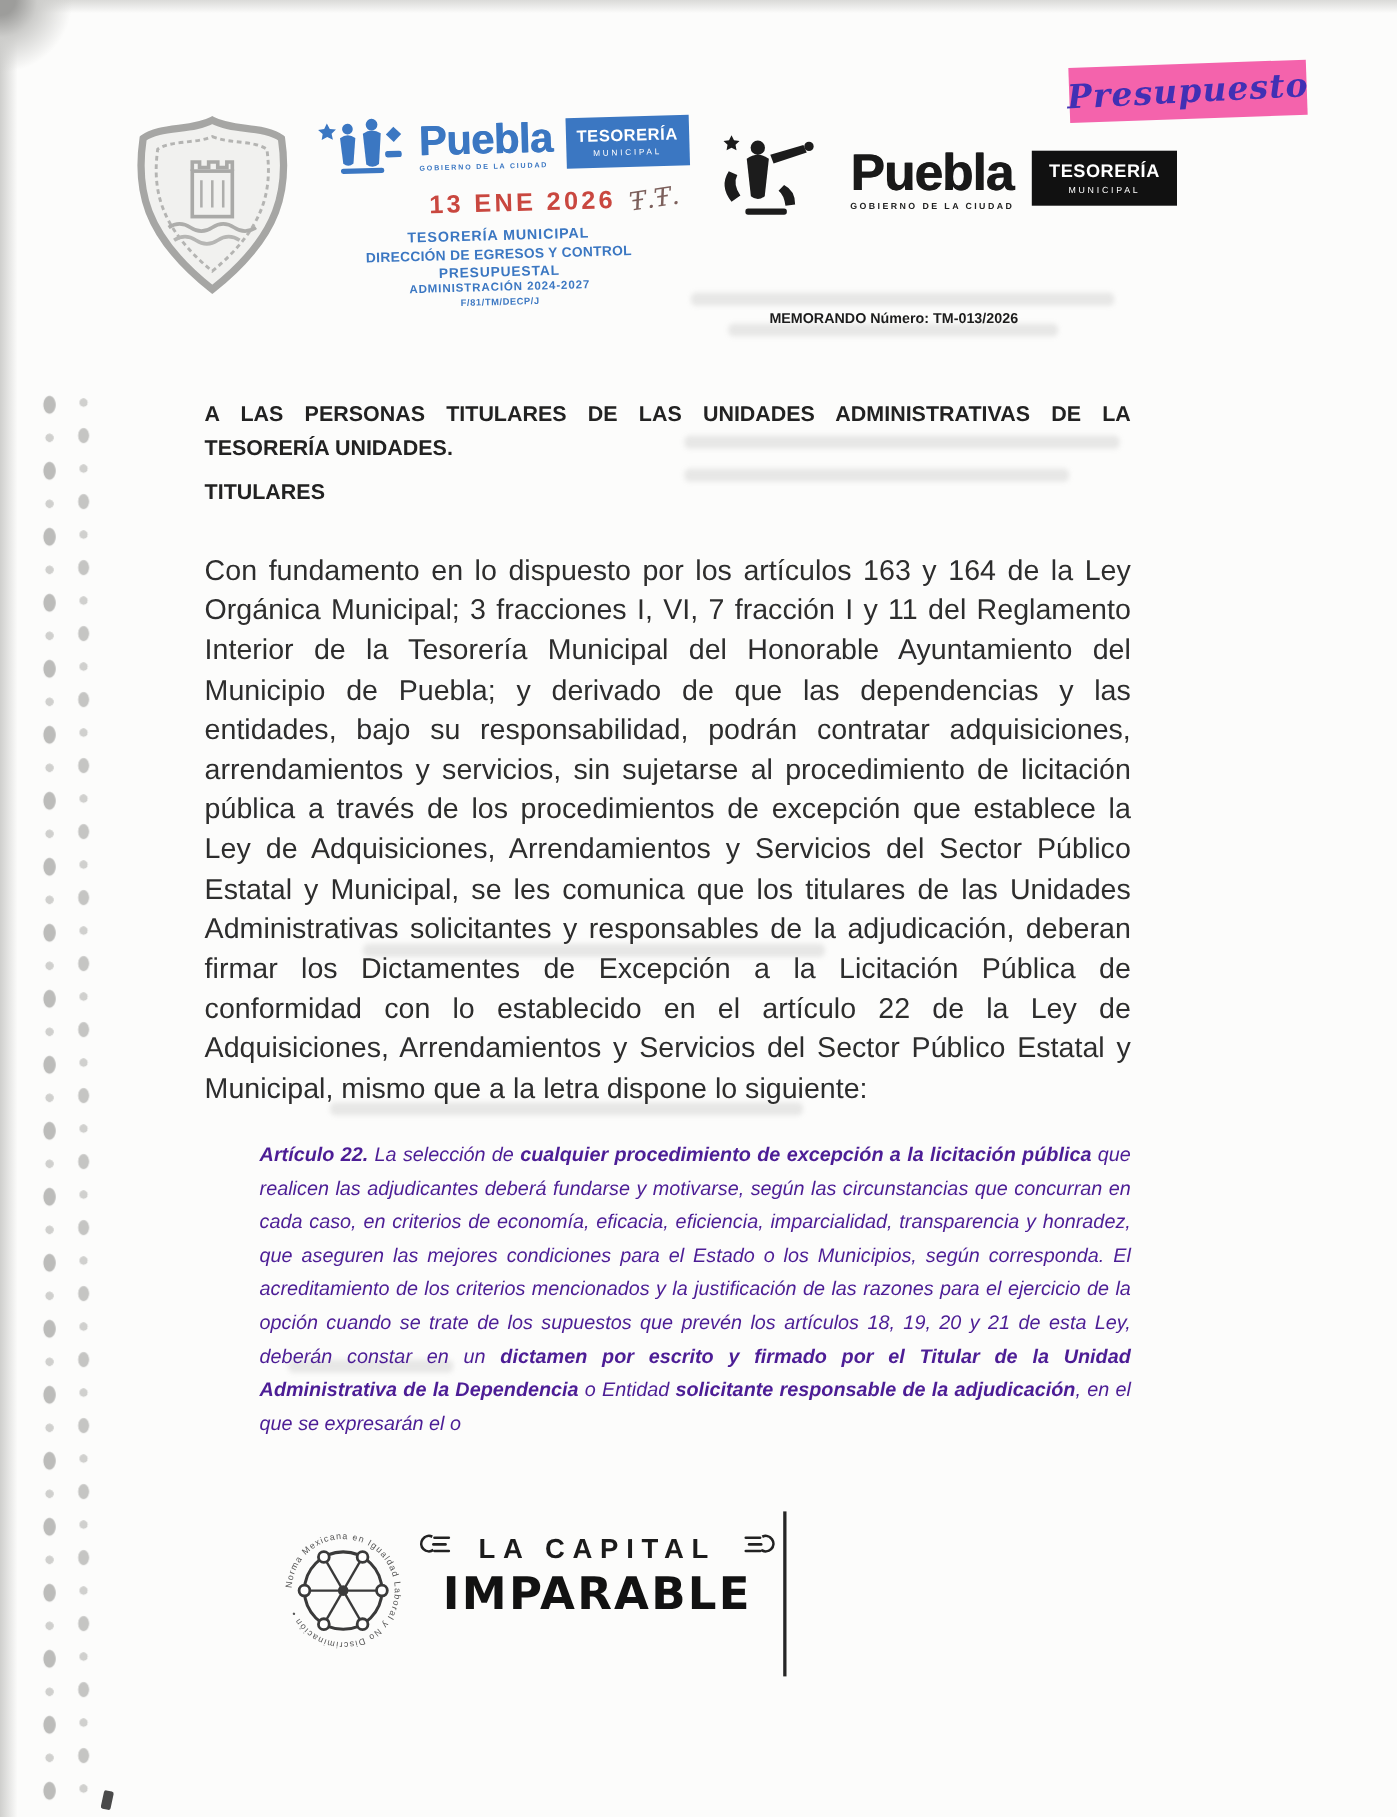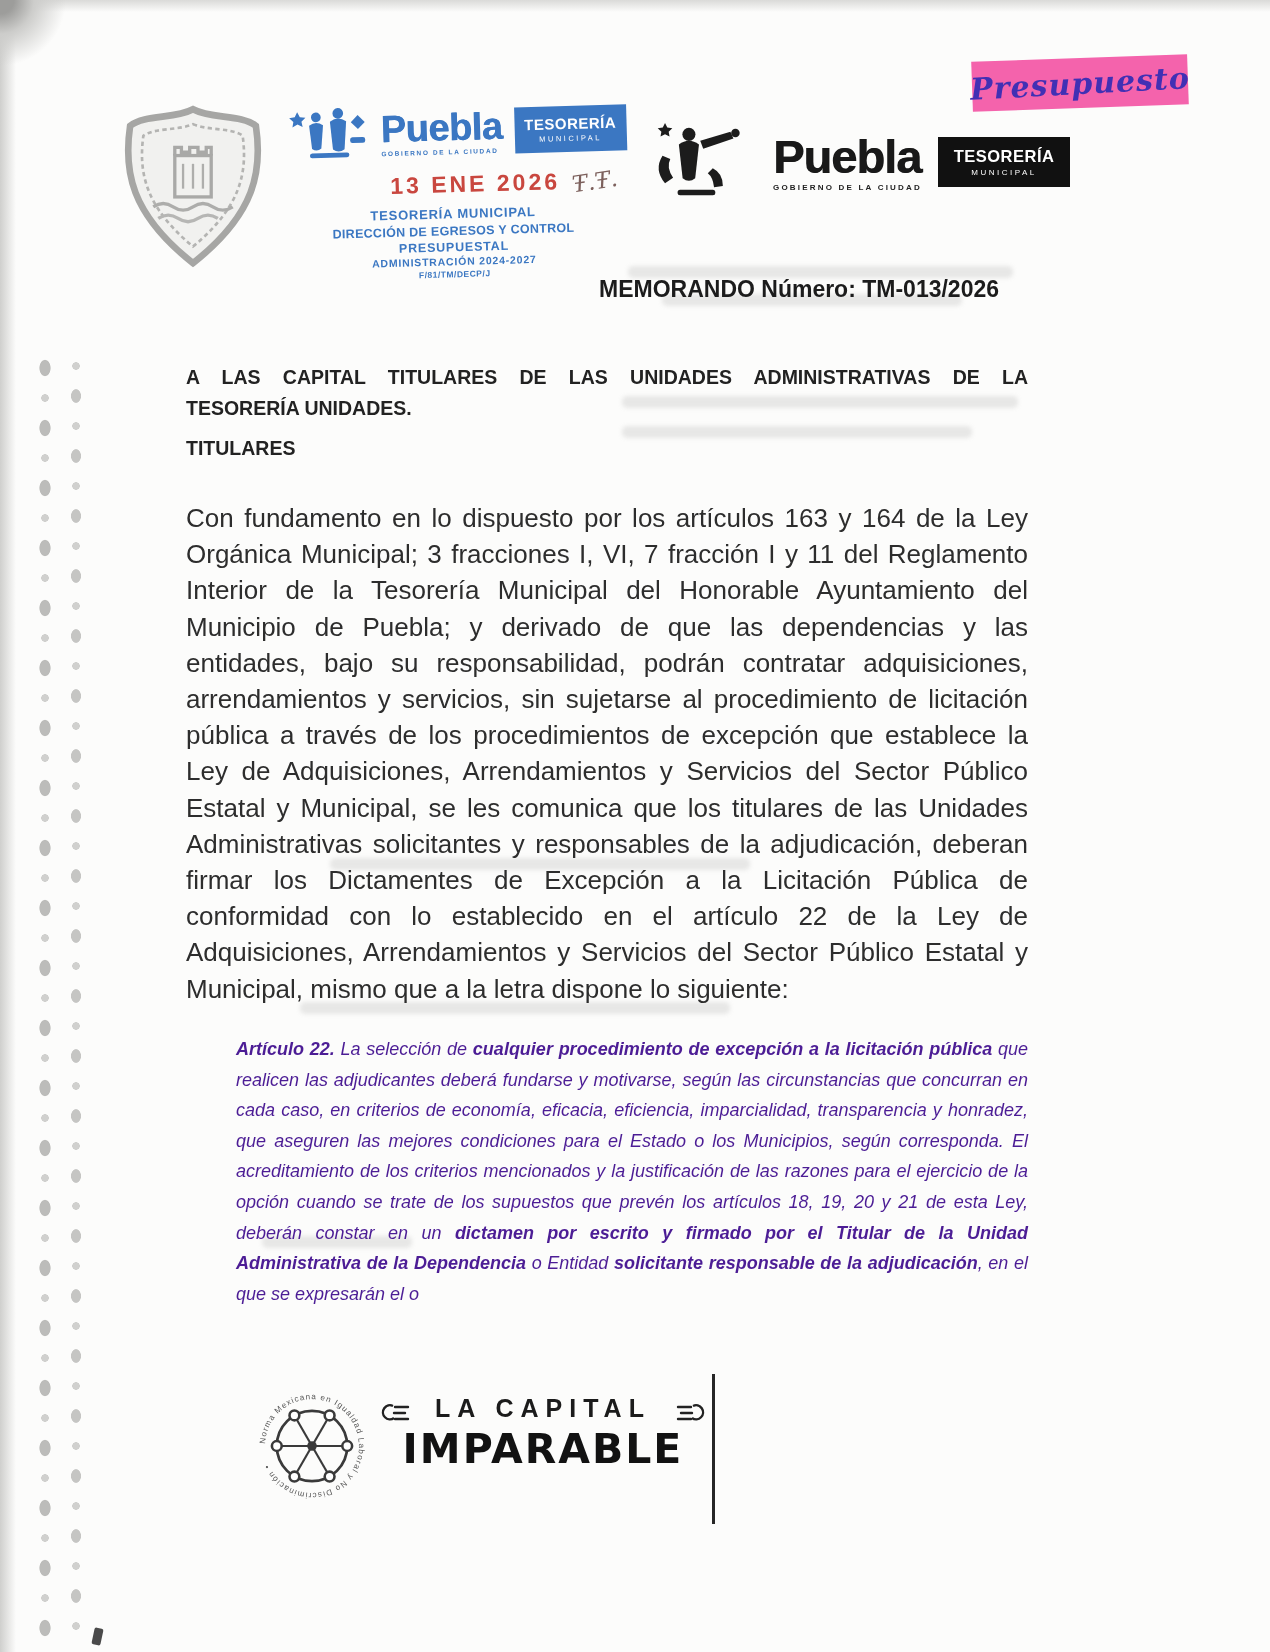--- a/index.html
+++ b/index.html
@@ -88,42 +88,42 @@
   .bl-word { line-height:1; }
   .bl-puebla { font-size:47px; font-weight:800; color:#191919; letter-spacing:-1px;
     text-shadow:.7px 0 0 #191919; }
   .bl-gob { font-size:8px; font-weight:700; letter-spacing:2.2px; color:#222; margin-top:4px; }
   .bl-box { width:132px; height:50px; background:#111; color:#fff; margin-left:6px;
     display:flex; flex-direction:column; align-items:center; justify-content:center; gap:2px; }
   .bl-box-l1 { font-size:16.5px; font-weight:700; letter-spacing:.5px; }
   .bl-box-l2 { font-size:8px; letter-spacing:2.5px; }
 
   
-  .memo-block { position:absolute; left:599px; top:274px; width:427px; text-align:left;
-    font-size:23px; font-weight:700; line-height:31px; color:#1c1c1c; }
+  .memo-block { position:absolute; left:599px; top:274px; width:427px; text-align:center;
+    font-size:13px; font-weight:700; line-height:31px; color:#1c1c1c; }
 
   
   .recipient { position:absolute; left:186px; top:362px; width:842px;
     font-size:19.5px; font-weight:700; line-height:31px; color:#222; }
   .r1 { text-align:justify; text-align-last:justify; }
   .r3 { margin-top:9px; }
 
   
   .body-par { position:absolute; left:186px; top:500px; width:842px;
     font-size:26px; line-height:36.2px; text-align:justify; color:#2d2d2d; }
 
   
   .article { position:absolute; left:236px; top:1034px; width:792px;
     font-size:18px; line-height:30.6px; font-style:italic; text-align:justify; color:#4c1d95; }
   .article .b { font-weight:700; }
 
   
   .emblem { position:absolute; left:248px; top:1382px; width:128px; height:128px; }
   .capital { position:absolute; left:390px; top:1394px; width:306px; }
-  .cap-row { display:flex; align-items:flex-end; justify-content:center; gap:24px; }
+  .cap-row { display:flex; align-items:flex-start; justify-content:center; gap:24px; }
   .cap-top { font-size:25px; font-weight:700; letter-spacing:7px; color:#1b1b1b; white-space:nowrap; }
   .cap-bottom { font-family:"DejaVu Sans", sans-serif; font-size:41px; font-weight:800;
     letter-spacing:2px; color:#121212; text-align:center; margin-top:2px; }
   .swoosh { width:30px; height:20px; flex:0 0 auto; }
   .divider { position:absolute; left:712px; top:1374px; width:3px; height:150px; background:#262626; }
 </style>
 </head>
 <body>
 
 <div class="page">
@@ -214,21 +214,21 @@
       <div class="bl-box-l1">TESORERÍA</div>
       <div class="bl-box-l2">MUNICIPAL</div>
     </div>
   </div>
 
   <div class="memo-block">
     <div>MEMORANDO Número: TM-013/2026</div>
   </div>
 
   <div class="recipient">
-    <div class="r1">A LAS CAPITAL TITULARES DE LAS UNIDADES ADMINISTRATIVAS DE LA</div>
+    <div class="r1">A LAS PERSONAS TITULARES DE LAS UNIDADES ADMINISTRATIVAS DE LA</div>
     <div class="r2">TESORERÍA UNIDADES.</div>
     <div class="r3">TITULARES</div>
   </div>
 
   <div class="body-par">Con fundamento en lo dispuesto por los artículos 163 y 164 de la Ley Orgánica Municipal; 3 fracciones I, VI, 7 fracción I y 11 del Reglamento Interior de la Tesorería Municipal del Honorable Ayuntamiento del Municipio de Puebla; y derivado de que las dependencias y las entidades, bajo su responsabilidad, podrán contratar adquisiciones, arrendamientos y servicios, sin sujetarse al procedimiento de licitación pública a través de los procedimientos de excepción que establece la Ley de Adquisiciones, Arrendamientos y Servicios del Sector Público Estatal y Municipal, se les comunica que los titulares de las Unidades Administrativas solicitantes y responsables de la adjudicación, deberan firmar los Dictamentes de Excepción a la Licitación Pública de conformidad con lo establecido en el artículo 22 de la Ley de Adquisiciones, Arrendamientos y Servicios del Sector Público Estatal y Municipal, mismo que a la letra dispone lo siguiente:</div>
 
   <div class="article">
     <span class="b">Artículo 22.</span><span> La selección de </span><span class="b">cualquier procedimiento de excepción a la licitación pública</span><span> que realicen las adjudicantes deberá fundarse y motivarse, según las circunstancias que concurran en cada caso, en criterios de economía, eficacia, eficiencia, imparcialidad, transparencia y honradez, que aseguren las mejores condiciones para el Estado o los Municipios, según corresponda. El acreditamiento de los criterios mencionados y la justificación de las razones para el ejercicio de la opción cuando se trate de los supuestos que prevén los artículos 18, 19, 20 y 21 de esta Ley, deberán constar en un </span><span class="b">dictamen por escrito y firmado por el Titular de la Unidad Administrativa de la Dependencia</span><span> o Entidad </span><span class="b">solicitante responsable de la adjudicación</span><span>, en el que se expresarán el o</span>
   </div>
 

